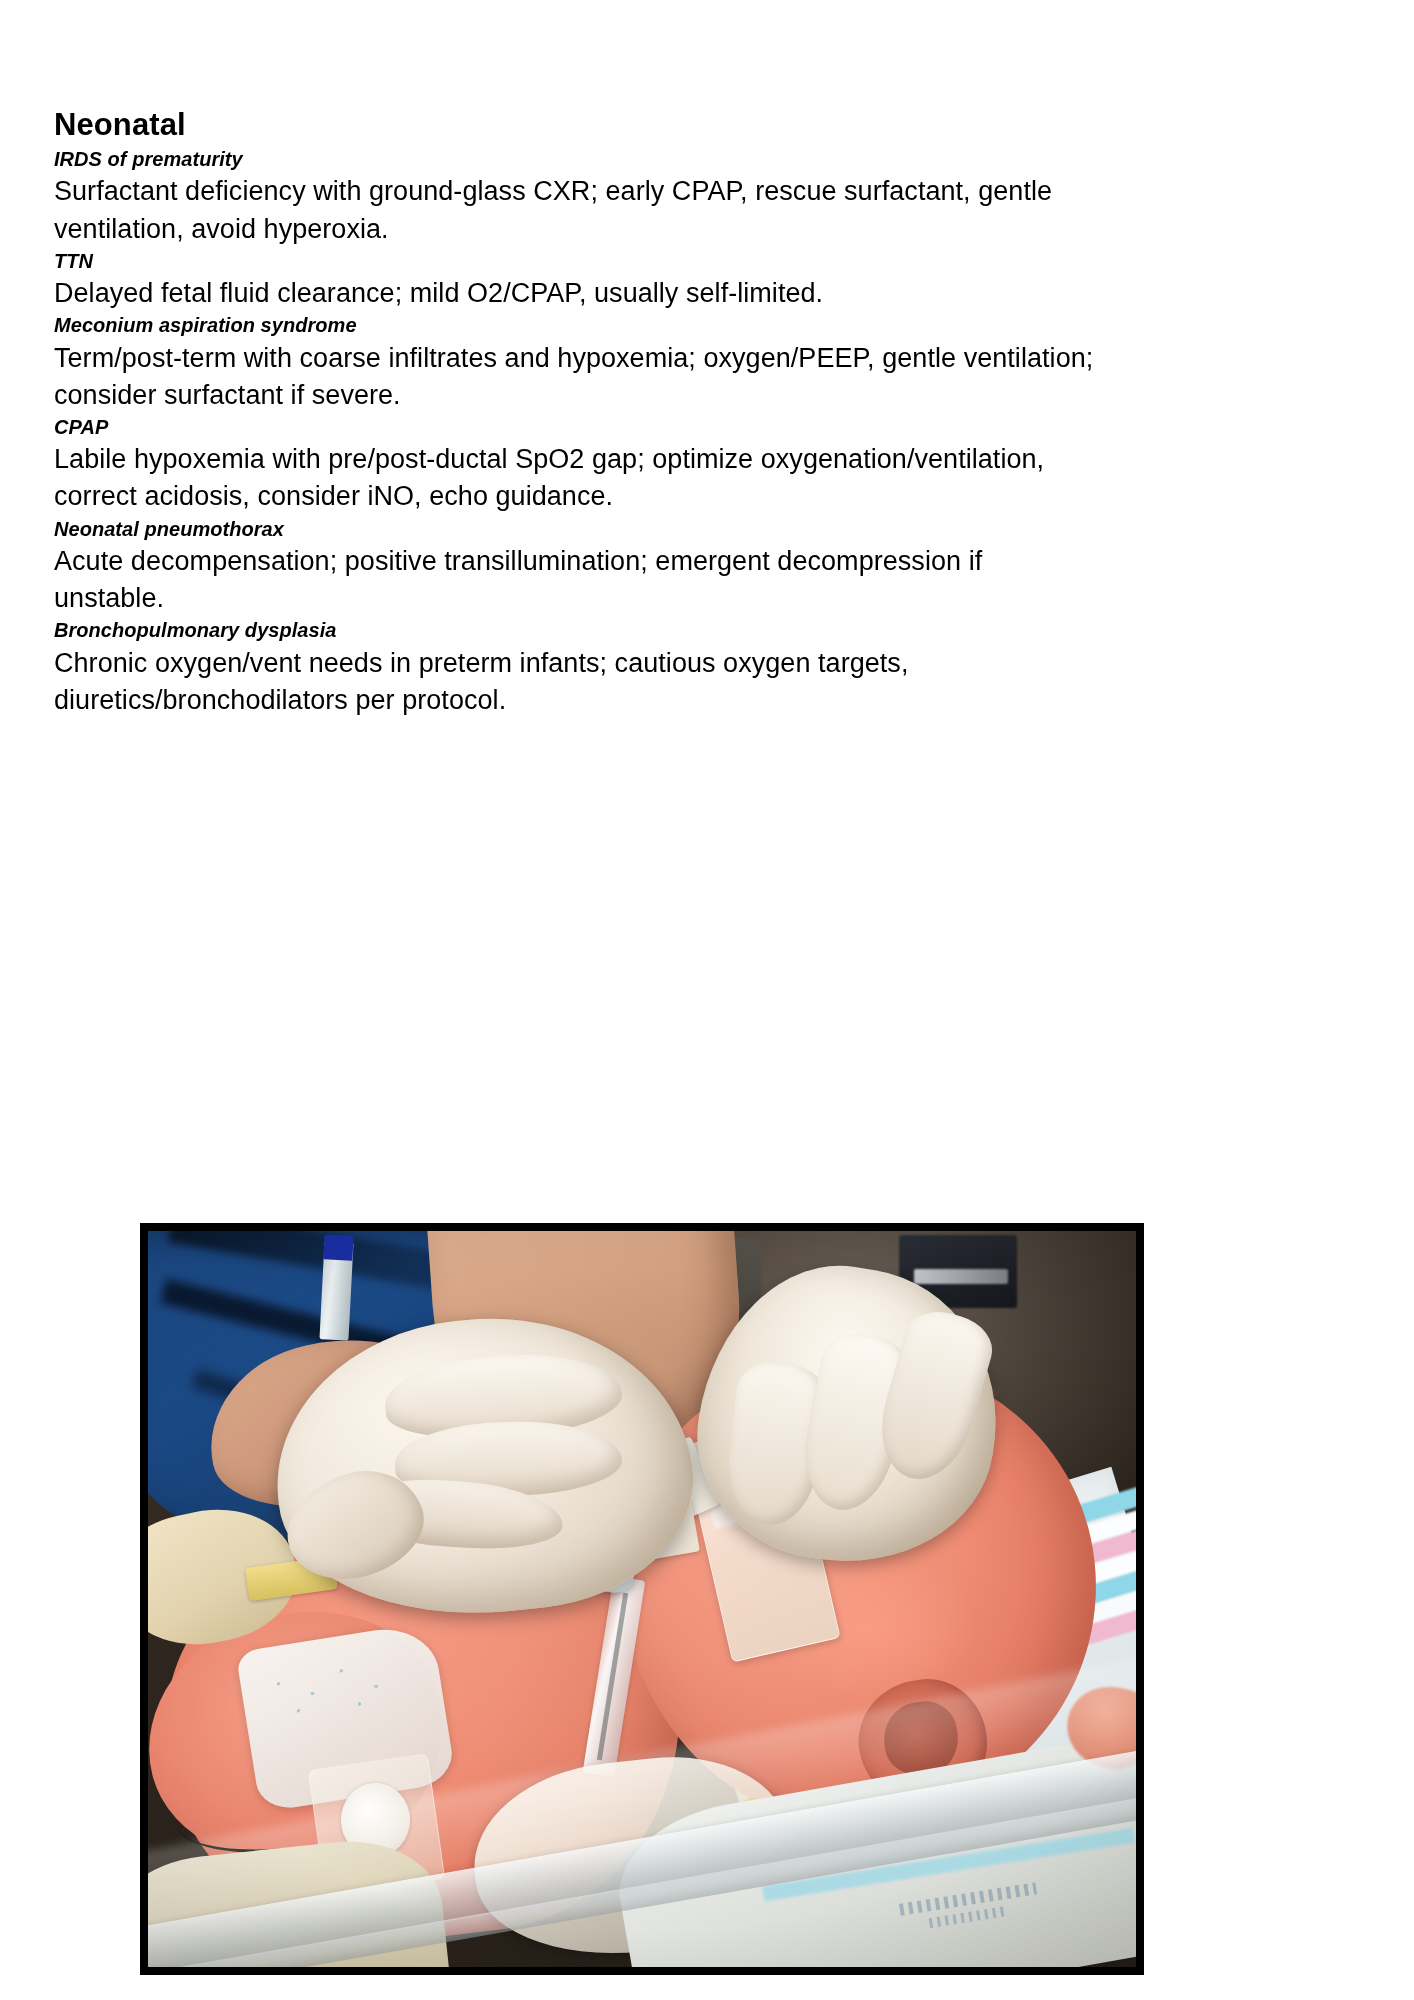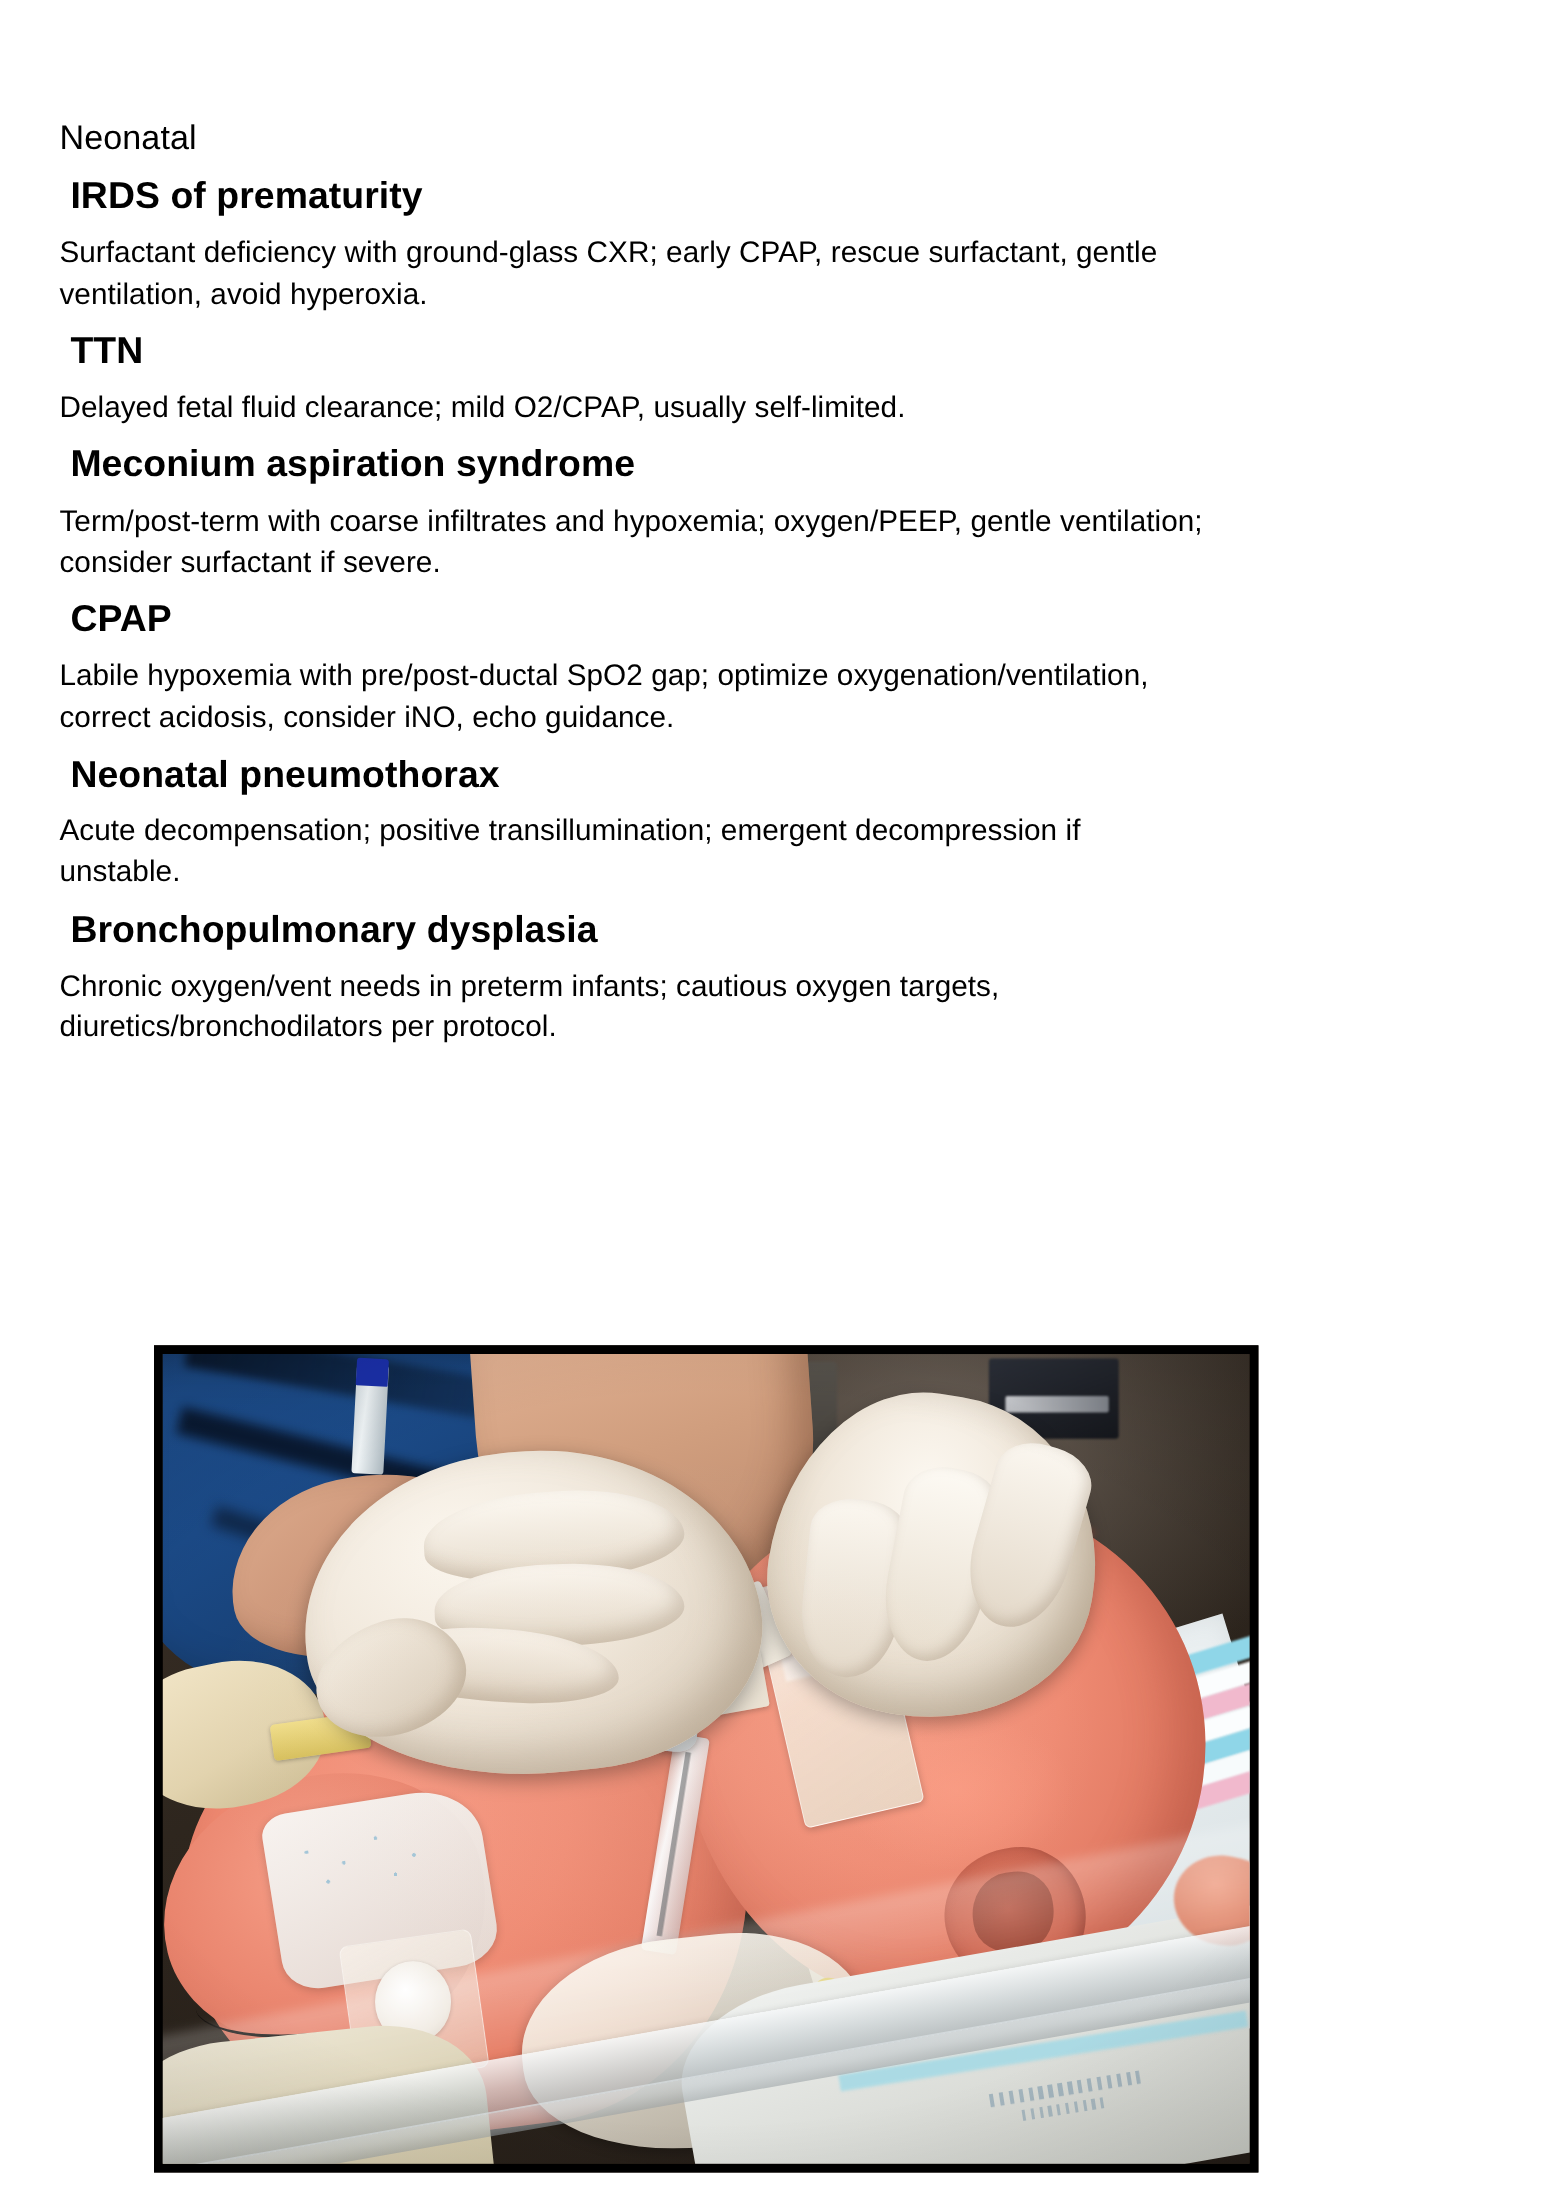--- a/index.html
+++ b/index.html
@@ -17,31 +17,32 @@
   .page {
     position: relative;
     width: 1414px;
     height: 2000px;
     background: #ffffff;
     box-sizing: border-box;
     padding: 104px 60px 0 54px;
   }
   .doc-title {
     font-size: 31px;
-    font-weight: normal;
+    font-weight: bold;
     line-height: 1.33;
     letter-spacing: 0.1px;
     margin: 0 0 1px 0;
   }
   .term {
-    font-size: 34px;
+    font-size: 20px;
     font-weight: bold;
     line-height: 1.36;
     letter-spacing: 0.05px;
-    margin: 10px;
+    margin: 0;
+    font-style: italic;
   }
   .desc {
     font-size: 27px;
     font-weight: normal;
     line-height: 1.38;
     letter-spacing: 0.05px;
     margin: 0;
     max-width: 1040px;
   }
   .entry { margin: 0; }

